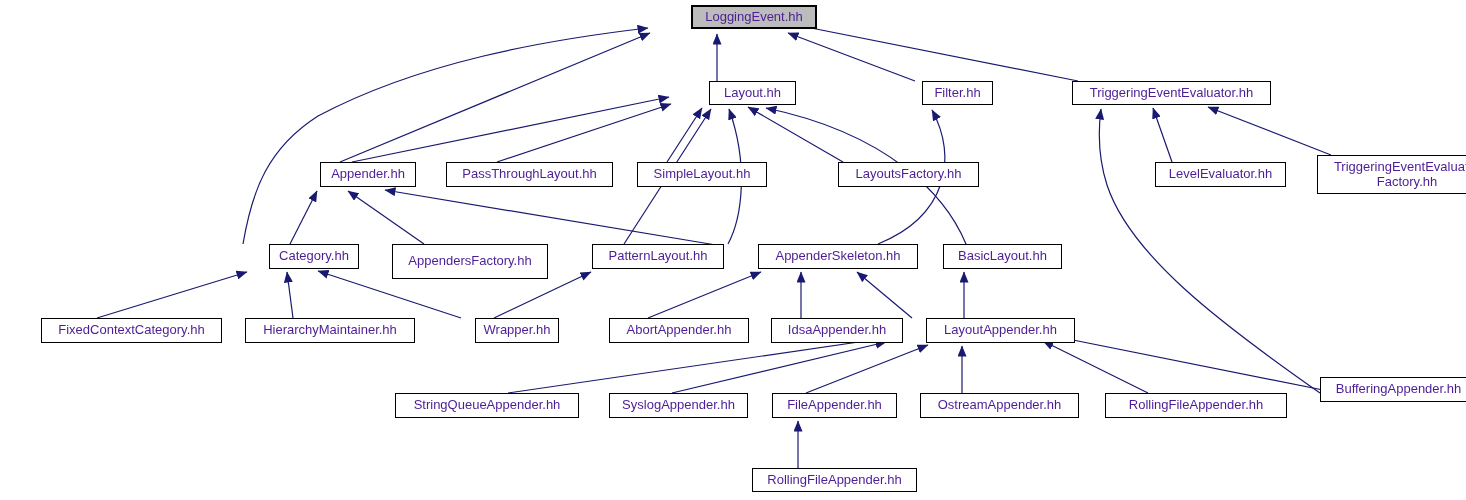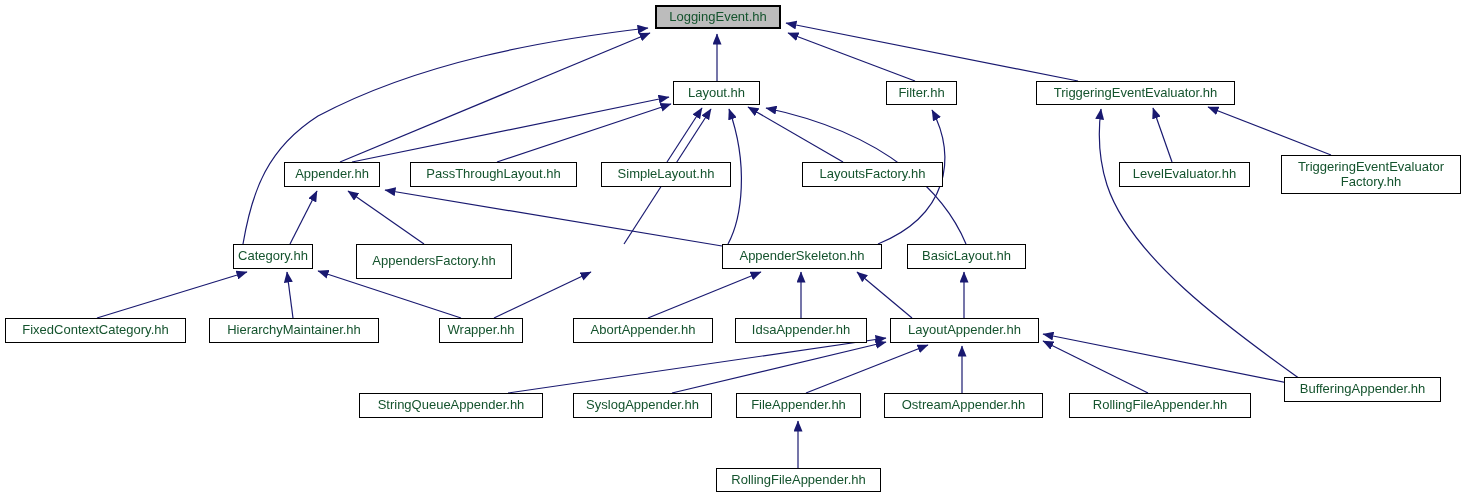--- a/index.html
+++ b/index.html
@@ -9,29 +9,30 @@
     background:#ffffff;
     font-family:"Liberation Sans", sans-serif;
     overflow:hidden;
   }
   #edges{position:absolute;left:0;top:0;width:1466px;height:500px;}
   .node{
     position:absolute;
     box-sizing:border-box;
     background:#ffffff;
     border:1px solid #000000;
-    color:#14532d;
+    color:#4c1d95;
     font-size:13px;
     line-height:1.15;
     display:flex;
     align-items:center;
     justify-content:center;
     text-align:center;
     white-space:nowrap;
     cursor:pointer;
+    margin-left:36px;
   }
   .node.root{
     background:#bcbcbc;
     border:2px solid #000000;
   }
   .node.twoline{white-space:normal;}
 </style>
 </head>
 <body>
 
@@ -95,22 +96,23 @@
   <div class="node" style="left:886px;top:81px;width:71px;height:24px">Filter.hh</div>
   <div class="node" style="left:1036px;top:81px;width:199px;height:24px">TriggeringEventEvaluator.hh</div>
 
   <div class="node" style="left:284px;top:162px;width:96px;height:25px">Appender.hh</div>
   <div class="node" style="left:410px;top:162px;width:167px;height:25px">PassThroughLayout.hh</div>
   <div class="node" style="left:601px;top:162px;width:130px;height:25px">SimpleLayout.hh</div>
   <div class="node" style="left:802px;top:162px;width:141px;height:25px">LayoutsFactory.hh</div>
   <div class="node" style="left:1119px;top:162px;width:131px;height:25px">LevelEvaluator.hh</div>
   <div class="node twoline" style="left:1281px;top:155px;width:180px;height:39px">TriggeringEventEvaluator Factory.hh</div>
 
-  <div class="node" style="left:233px;top:244px;width:80px;height:25px">Category.hh</div>
+  <div class="node" style="left:233px;top:244px;width:90px;height:25px">Category.hh</div>
   <div class="node" style="left:356px;top:244px;width:156px;height:35px">AppendersFactory.hh</div>
+  <div class="node" style="left:556px;top:244px;width:132px;height:25px">PatternLayout.hh</div>
   <div class="node" style="left:722px;top:244px;width:160px;height:25px">AppenderSkeleton.hh</div>
   <div class="node" style="left:907px;top:244px;width:119px;height:25px">BasicLayout.hh</div>
 
   <div class="node" style="left:5px;top:318px;width:181px;height:25px">FixedContextCategory.hh</div>
   <div class="node" style="left:209px;top:318px;width:170px;height:25px">HierarchyMaintainer.hh</div>
   <div class="node" style="left:439px;top:318px;width:84px;height:25px">Wrapper.hh</div>
   <div class="node" style="left:573px;top:318px;width:140px;height:25px">AbortAppender.hh</div>
   <div class="node" style="left:735px;top:318px;width:132px;height:25px">IdsaAppender.hh</div>
   <div class="node" style="left:359px;top:393px;width:184px;height:25px">StringQueueAppender.hh</div>
 

